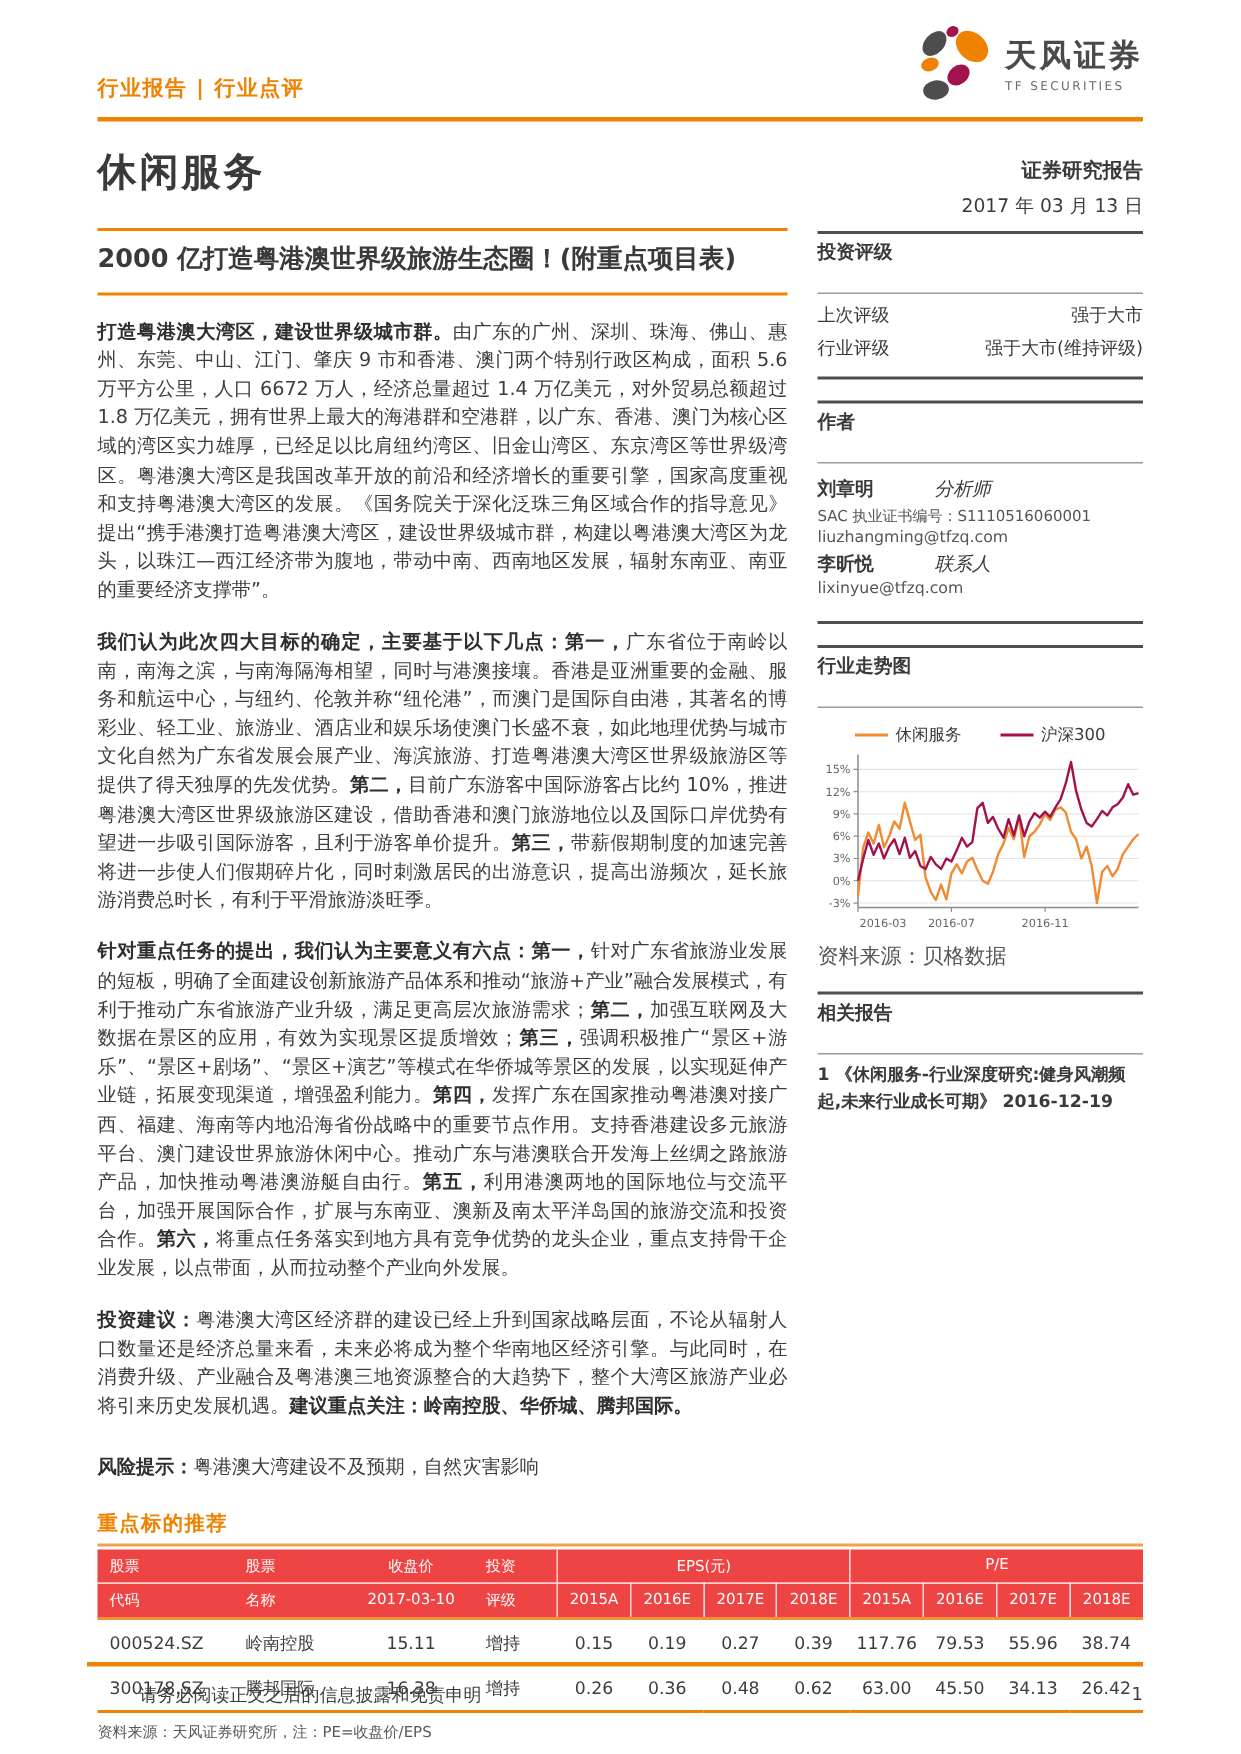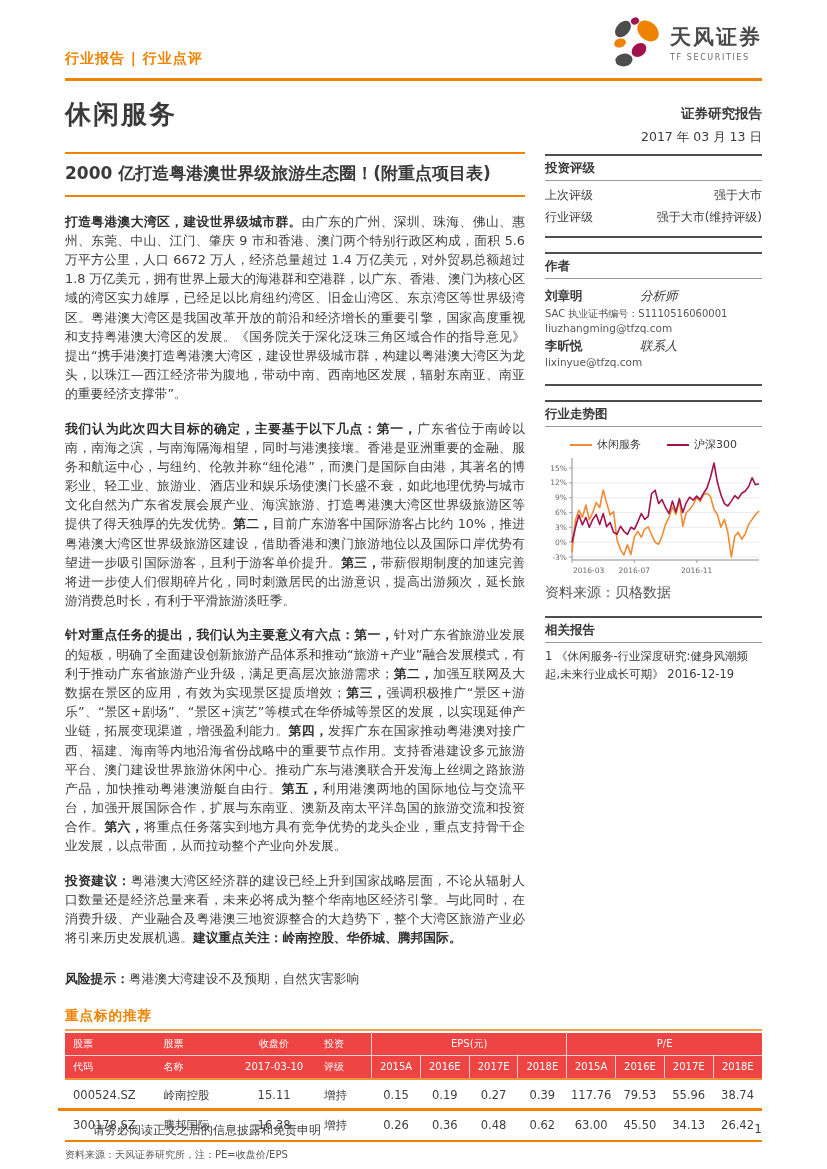--- a/index.html
+++ b/index.html
@@ -28,39 +28,39 @@
   .subtitle-box .t { font-size:17px; font-weight:bold; color:#3a3a3a; line-height:1.45; }
 
   .para { font-size:12.8px; line-height:1.5; margin-top:15px; text-align:justify; }
   .para .b { font-weight:bold; color:#2f2f2f; }
   .para.risk { margin-top:22px; }
 
   
   .side-label { text-align:right; font-size:13.5px; font-weight:bold; color:#3a3a3a; margin-top:14px; }
   .side-date { text-align:right; font-size:12.5px; color:#3a3a3a; margin:6px 0 8px 0; }
   .side-sec { border-top:2px solid #4e4e4e; }
-  .side-sec-h { font-size:12.5px; font-weight:bold; color:#3a3a3a; padding:4px 0 3px 0; border-bottom:1px solid #9a9a9a; }
+  .side-sec-h { font-size:12.5px; font-weight:bold; color:#3a3a3a; padding:4px 0 18px 0; border-bottom:1px solid #9a9a9a; }
   .side-rows { padding:4px 0 8px 0; border-bottom:2px solid #4e4e4e; }
   .side-row { display:flex; justify-content:space-between; font-size:12px; line-height:1.8; color:#3a3a3a; }
   .authors { padding:6px 0 12px 0; border-bottom:2px solid #4e4e4e; }
-  .person-line { display:flex; font-size:12.5px; margin-top:3px;gap:17px; }
+  .person-line { display:flex; font-size:12.5px; margin-top:3px; }
   .person-name { font-weight:bold; color:#3a3a3a; min-width:78px; }
   .person-role { color:#3a3a3a;font-style:italic; }
   .person-cert { font-size:10px; color:#555; margin-top:2px; }
   .person-email { font-size:10.5px; color:#555; margin-top:1px; margin-bottom:4px; }
 
   .trend-sec { margin-top:14px; }
   .legend { display:flex; justify-content:center; gap:26px; margin:10px 0 2px 0; }
   .legend-item { display:flex; align-items:center; font-size:11px; color:#3a3a3a; }
   .legend-swatch { display:inline-block; width:22px; height:2px; margin-right:5px; }
   .chart-box svg { display:block; }
   .side-source { font-size:14px; color:#555; margin:8px 0 14px 0; }
 
   .related { padding-bottom:10px; }
-  .related-item { font-size:11.5px; line-height:1.55; color:#3a3a3a; margin-top:5px; }
+  .related-item { font-size:11.5px; line-height:1.55; color:#3a3a3a; margin-top:5px;font-weight:bold; }
 
   
   .tbl-sec { margin-top:18px; }
   .tbl-title { color:#EF8200; font-size:13.5px; font-weight:bold; letter-spacing:1px; padding-bottom:4px; border-bottom:2px solid #F5A04C; }
   table.stocks { width:100%; border-collapse:collapse; margin-top:2px; }
   table.stocks th { background:#ef4444; color:#ffffff; font-size:10px; font-weight:normal; padding:4px 2px; text-align:center; }
   table.stocks thead tr:first-child th { border-bottom:1px solid rgba(255,255,255,.75); }
   table.stocks th.sep, table.stocks td.sep-h { border-left:1px solid rgba(255,255,255,.75); }
   table.stocks th.al, table.stocks td.al { text-align:left; padding-left:8px; }
   table.stocks td { font-size:11.5px; color:#3d3d3d; padding:8px 2px 7px 2px; text-align:center; }

